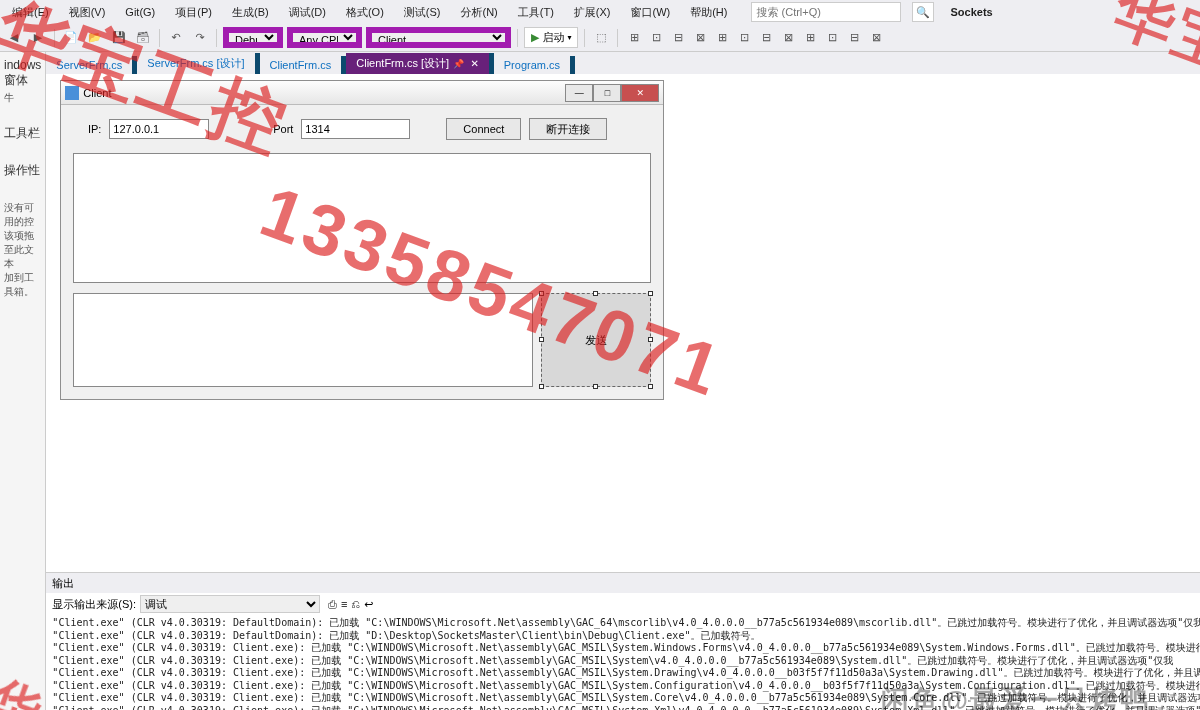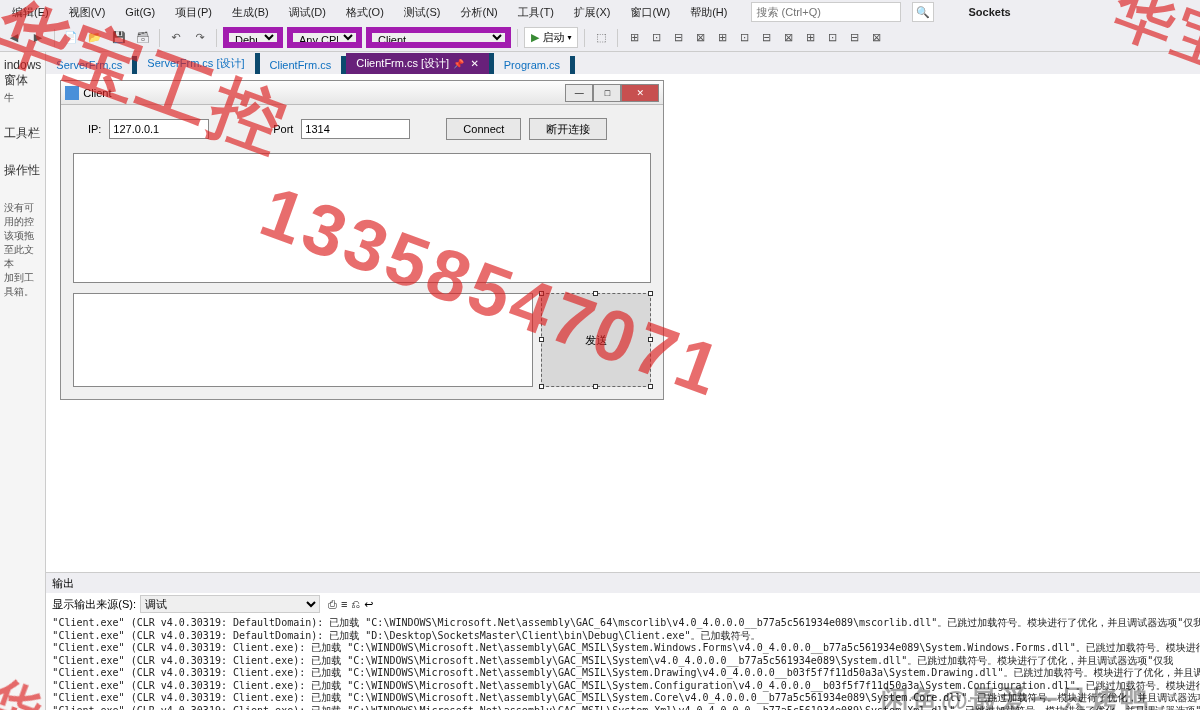--- a/index.html
+++ b/index.html
@@ -3,21 +3,21 @@
 <meta charset="utf-8">
 <style>
 * { margin: 0; padding: 0; box-sizing: border-box; font-family: "Microsoft YaHei", "Segoe UI", sans-serif; font-size: 11px; }
 body { background: #eeeef2; overflow: hidden; width: 1200px; height: 710px; position: relative; }
 
 
 .menubar { background: #eeeef2; padding: 2px 8px; display: flex; gap: 12px; align-items: center; height: 24px; }
 .menubar span { padding: 2px 4px; cursor: pointer; color: #1e1e1e; }
 .search-box { margin-left: 8px; width: 150px; height: 20px; border: 1px solid #ccc; padding: 1px 4px; background: #fff; color: #999; }
 .search-btn { width: 22px; height: 20px; border: 1px solid #ccc; background: #fff; margin-left: -1px; }
-.sockets-label { margin-left: 18px; font-weight: bold; }
+.sockets-label { font-weight: bold; }
 
 
 .toolbar { display: flex; align-items: center; gap: 4px; padding: 2px 4px; height: 28px; background: #eeeef2; border-bottom: 1px solid #ccc; }
 .toolbar .tbtn { width: 20px; height: 20px; display: flex; align-items: center; justify-content: center; color: #555; }
 .toolbar .sep { width: 1px; height: 18px; background: #ccc; margin: 0 2px; }
 .toolbar select { height: 21px; border: 6px solid #a21caf; font-size: 11px; padding: 0 2px; }
 .start-btn { display: flex; align-items: center; gap: 3px; padding: 2px 6px; height: 21px; border: 1px solid #ccc; background: #fff; }
 .start-btn .tri { color: #388a34; }
 
 

